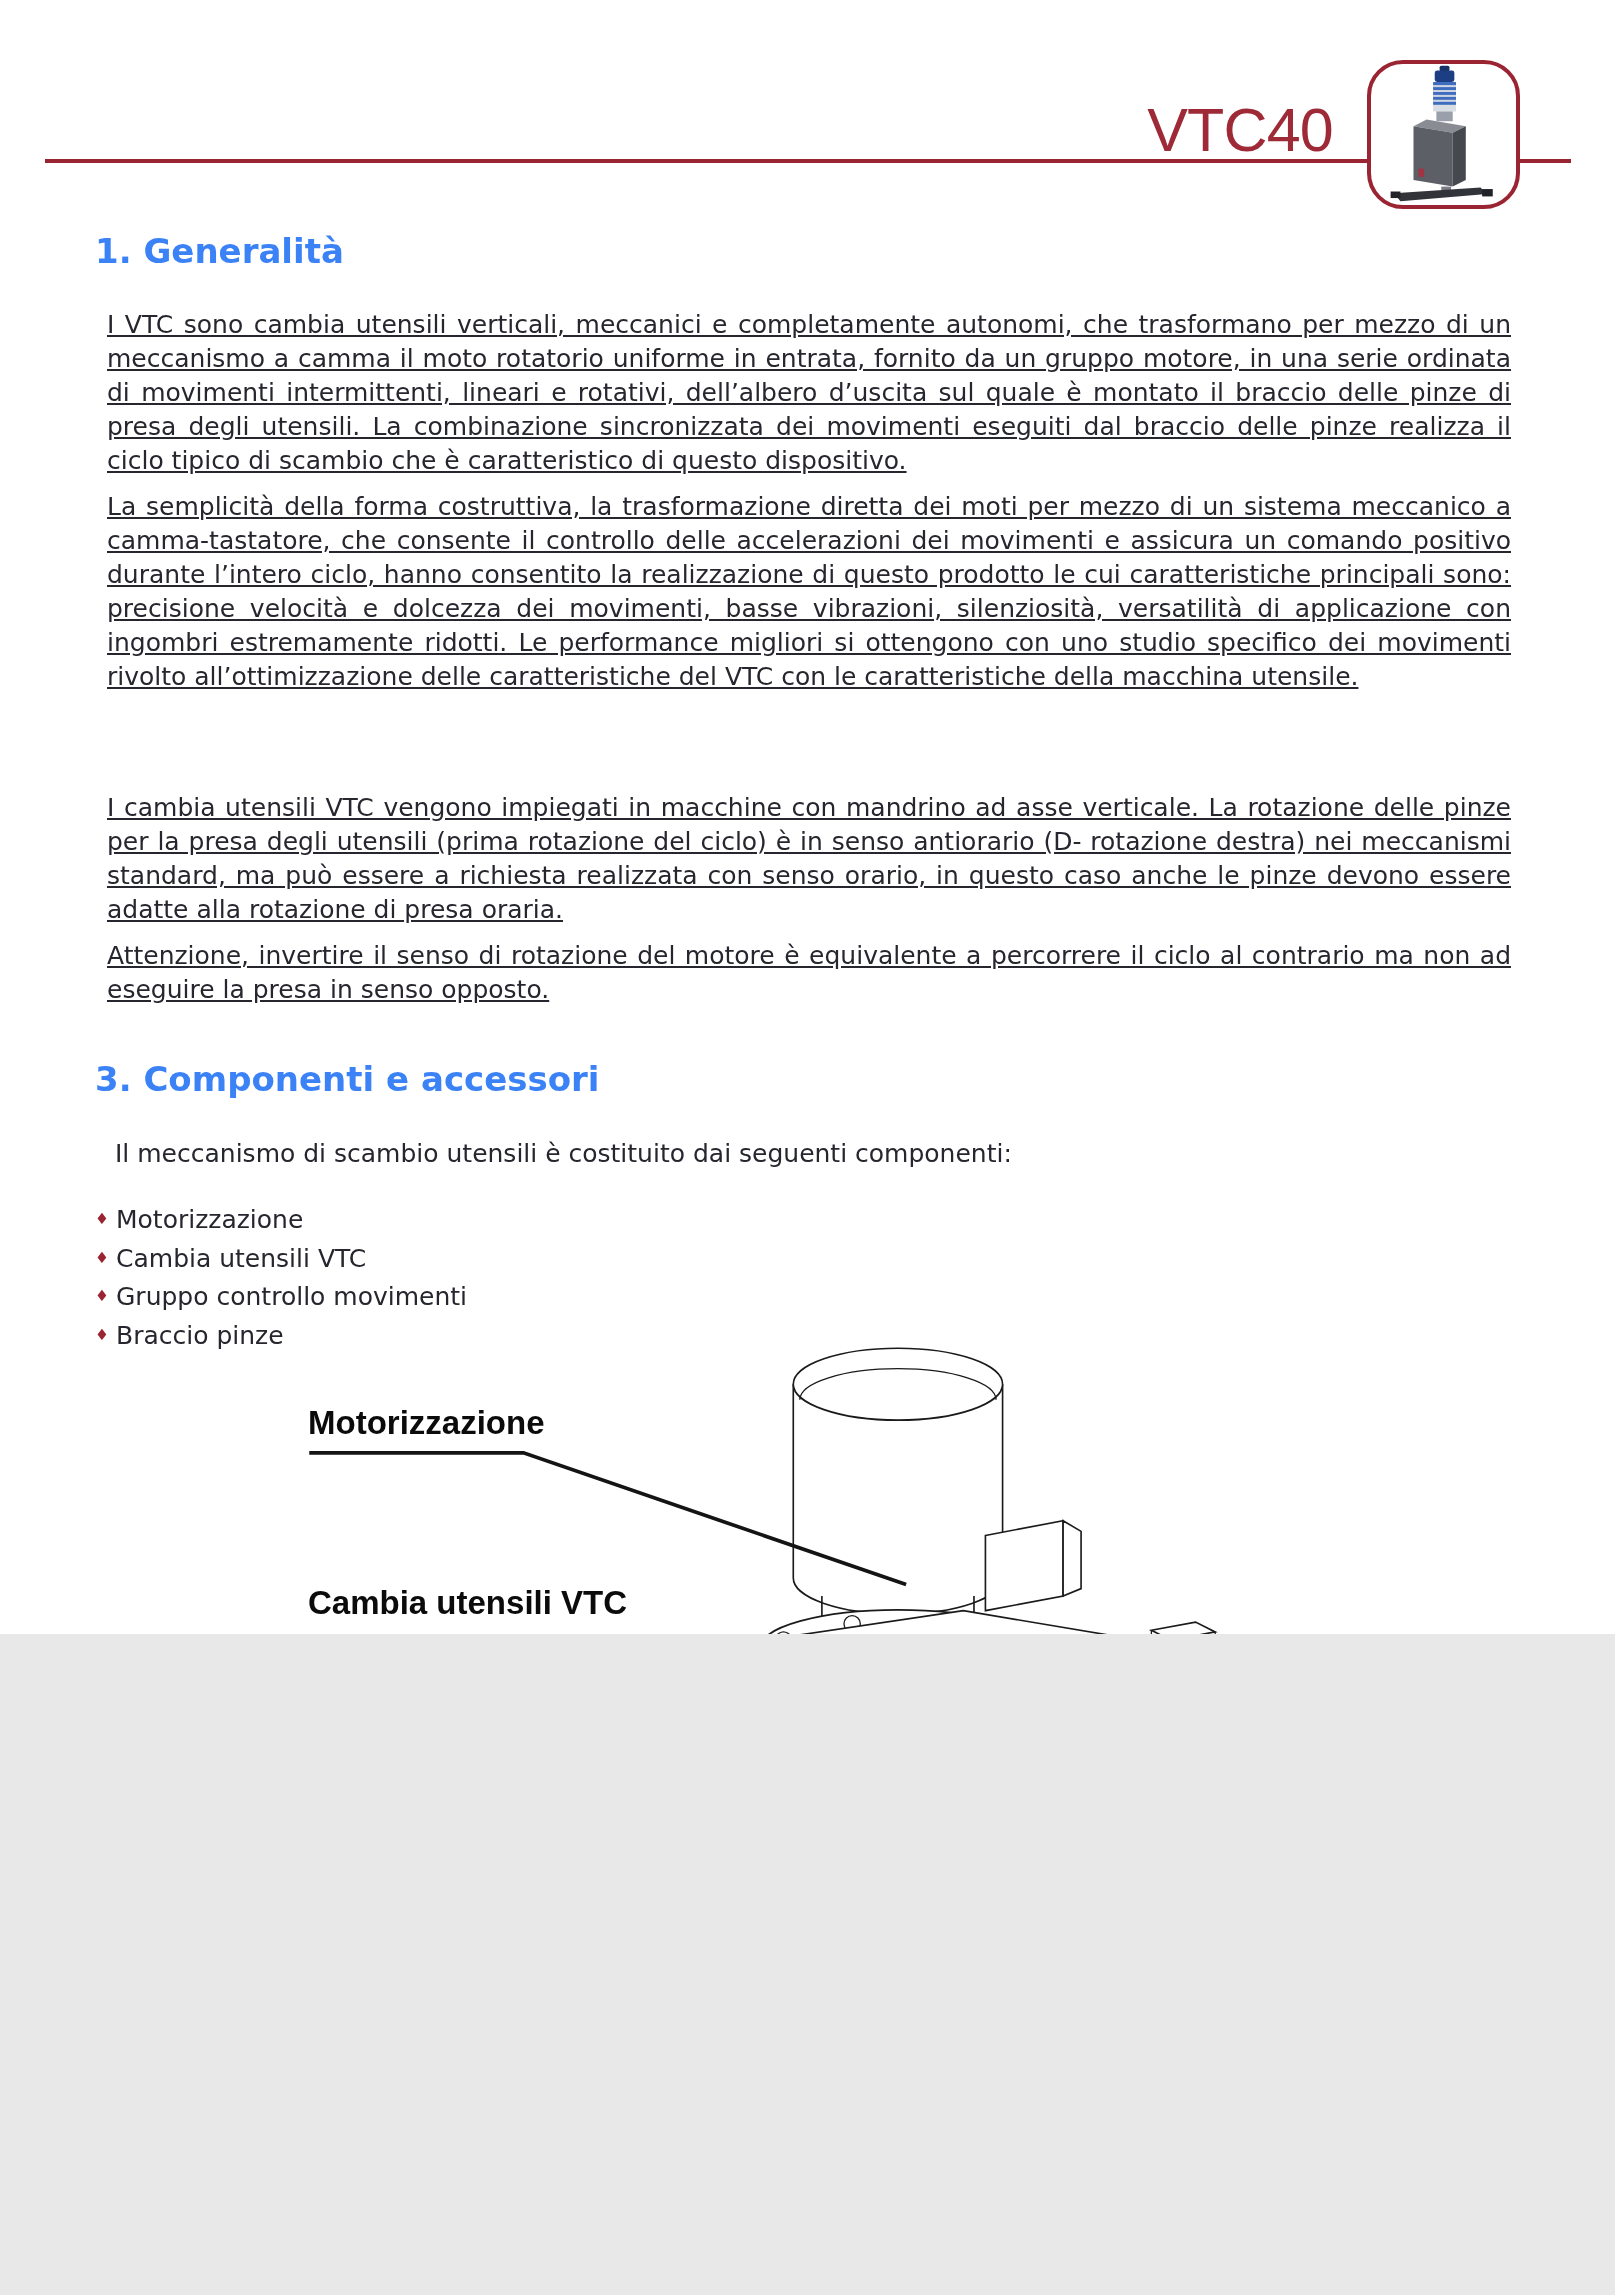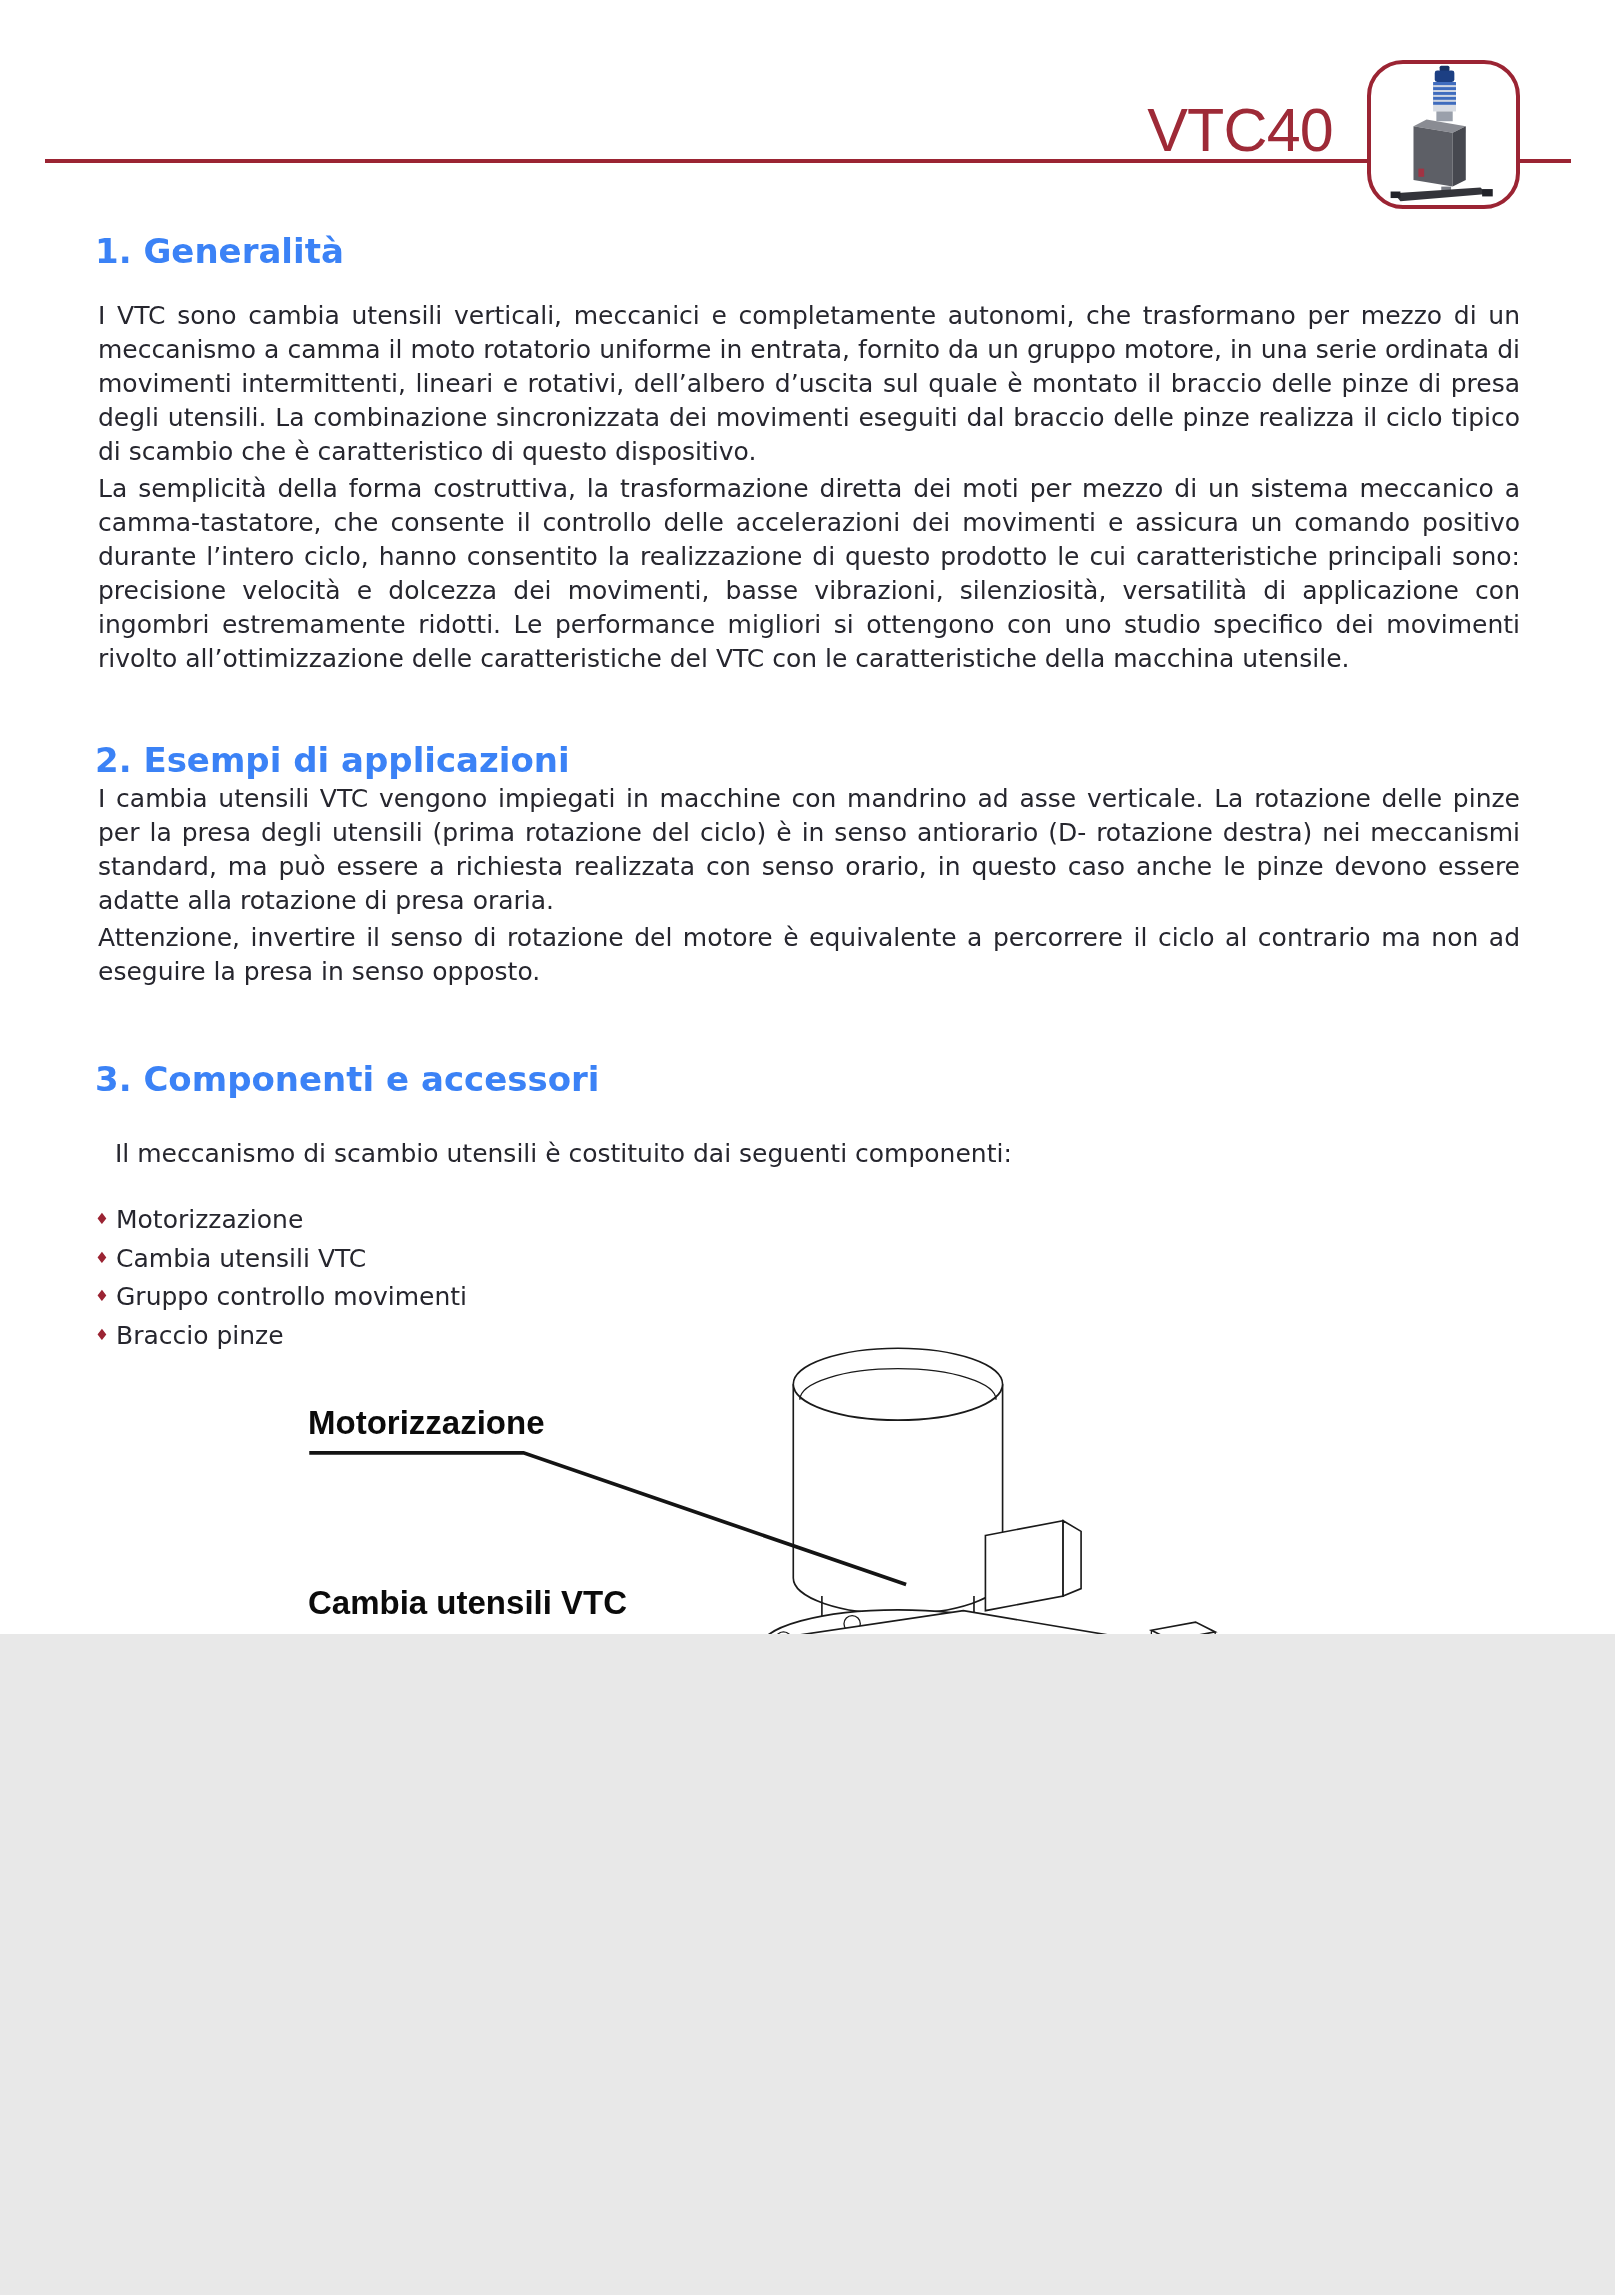--- a/index.html
+++ b/index.html
@@ -22,21 +22,21 @@
   
   .h-sec{
     font-size:34px;font-weight:bold;color:#3b82f6;line-height:38px;
     font-family:"DejaVu Sans","Liberation Sans",sans-serif;
   }
   
   .copy{
     width:1428px;left:95px;font-size:25px;line-height:34px;color:#26262e;
     text-align:justify;
   }
-  .copy p{margin:3px;}
+  .copy p{margin:12px;text-decoration:underline;}
   
   .bullet-row{left:95px;width:818px;height:38px;display:flex;align-items:center;}
   .bullet-glyph{color:#9b2433;font-size:15.5px;width:21px;flex:0 0 21px;}
   .bullet-text{font-size:25px;color:#26262e;}
   
   .fig-label{
     font-family:"Liberation Sans",sans-serif;font-weight:bold;
     font-size:33px;line-height:41px;color:#0b0b0b;z-index:2;
   }
   #fig-caption{left:301px;top:2108px;font-size:26px;color:#1d1d22;z-index:2;}
@@ -83,21 +83,20 @@
       </svg>
     </span>
   </div>
 
   <div class="abs h-sec" style="left:95px;top:232px;">1. Generalità</div>
   <div class="abs copy" style="top:296px;">
     <p>I VTC sono cambia utensili verticali, meccanici e completamente autonomi, che trasformano per mezzo di un meccanismo a camma il moto rotatorio uniforme in entrata, fornito da un gruppo motore, in una serie ordinata di movimenti intermittenti, lineari e rotativi, dell’albero d’uscita sul quale è montato il braccio delle pinze di presa degli utensili. La combinazione sincronizzata dei movimenti eseguiti dal braccio delle pinze realizza il ciclo tipico di scambio che è caratteristico di questo dispositivo.</p>
     <p>La semplicità della forma costruttiva, la trasformazione diretta dei moti per mezzo di un sistema meccanico a camma-tastatore, che consente il controllo delle accelerazioni dei movimenti e assicura un comando positivo durante l’intero ciclo, hanno consentito la realizzazione di questo prodotto le cui caratteristiche principali sono: precisione velocità e dolcezza dei movimenti, basse vibrazioni, silenziosità, versatilità di applicazione con ingombri estremamente ridotti. Le performance migliori si ottengono con uno studio specifico dei movimenti rivolto all’ottimizzazione delle caratteristiche del VTC con le caratteristiche della macchina utensile.</p>
   </div>
 
-  <div class="abs h-sec" style="left:95px;top:741px;">2. Esempi di applicazioni</div>
   <div class="abs copy" style="top:779px;">
     <p>I cambia utensili VTC vengono impiegati in macchine con mandrino ad asse verticale. La rotazione delle pinze per la presa degli utensili (prima rotazione del ciclo) è in senso antiorario (D- rotazione destra) nei meccanismi standard, ma può essere a richiesta realizzata con senso orario, in questo caso anche le pinze devono essere adatte alla rotazione di presa oraria.</p>
     <p>Attenzione, invertire il senso di rotazione del motore è equivalente a percorrere il ciclo al contrario ma non ad eseguire la presa in senso opposto.</p>
   </div>
 
   <div class="abs h-sec" style="left:95px;top:1060px;">3. Componenti e accessori</div>
   <div class="abs copy" style="top:1137px;text-align:left;margin-left:20px;">Il meccanismo di scambio utensili è costituito dai seguenti componenti:</div>
 
   <div class="abs bullet-row" style="top:1200px;">
     <span class="bullet-glyph">♦</span>

